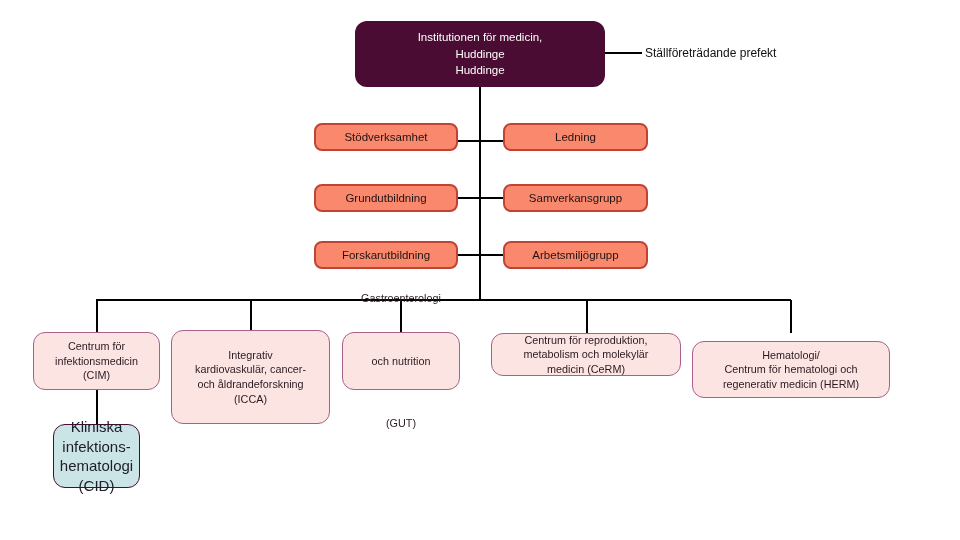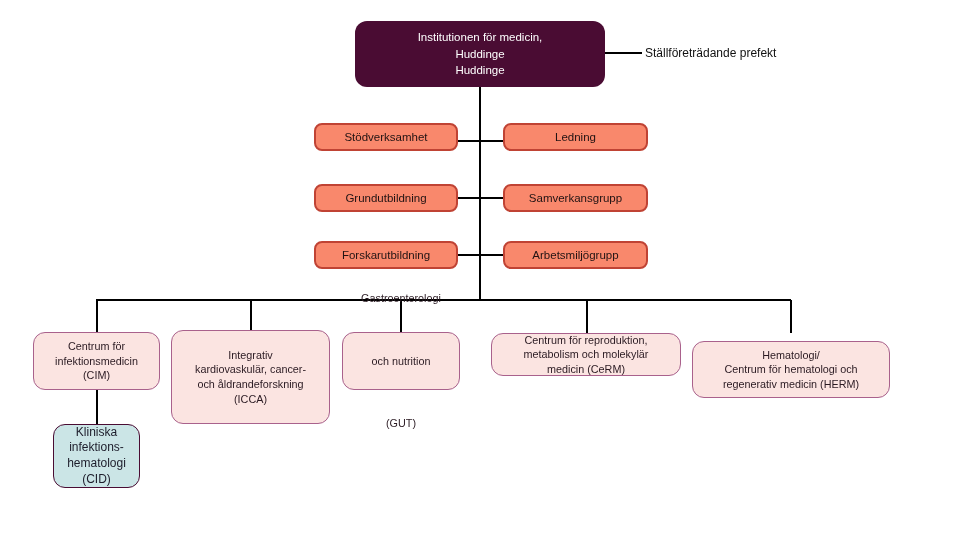--- a/index.html
+++ b/index.html
@@ -47,21 +47,21 @@
     color: #2a1a22;
     font-size: 10.8px;
     line-height: 1.35;
     padding: 2px 4px;
   }
   .blue-box {
     background: #CBE5E6;
     border: 1.5px solid #4A0C33;
     border-radius: 12px;
     color: #1d1d2b;
-    font-size: 12px;
+    font-size: 15px;
     line-height: 1.3;
   }
   #box-cim  { left: 33px;  top: 332px; width: 127px; height: 58px; }
   #box-icca { left: 171px; top: 330px; width: 159px; height: 94px; }
   #box-gut  { left: 342px; top: 332px; width: 118px; height: 58px; gap: 48px; }
   #box-cerm { left: 491px; top: 333px; width: 190px; height: 43px; }
   #box-herm { left: 692px; top: 325px; width: 198px; height: 57px; margin-top: 16px; }
   #box-cid  { left: 53px;  top: 424px; width: 87px;  height: 64px; }
   .hline, .vline { position: absolute; background: #000000; }
   .hline { height: 1.5px; }

